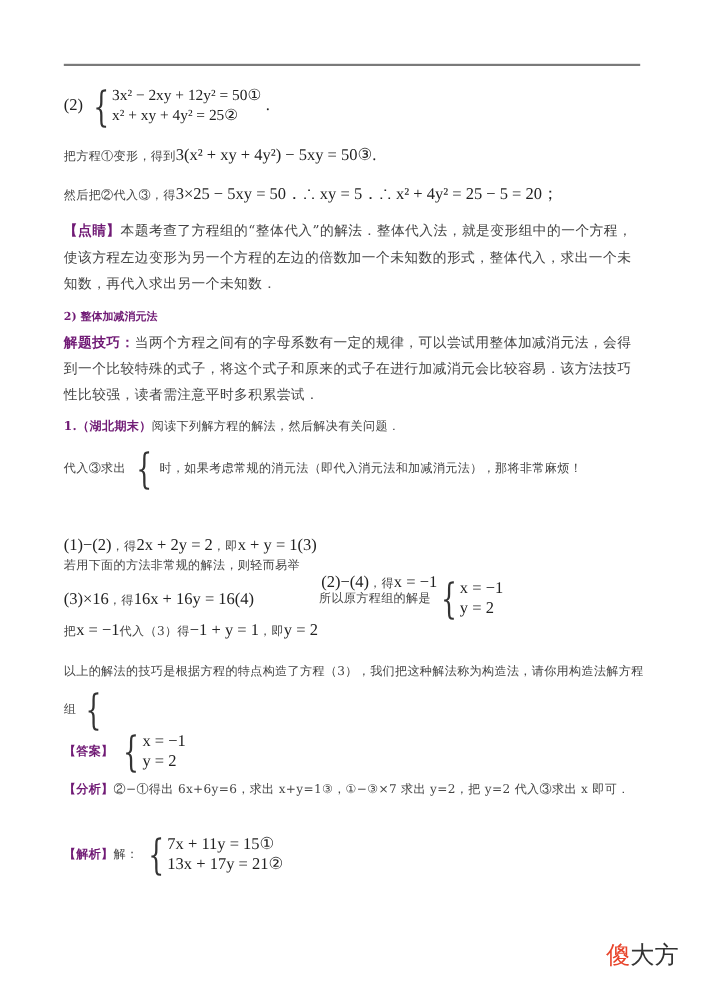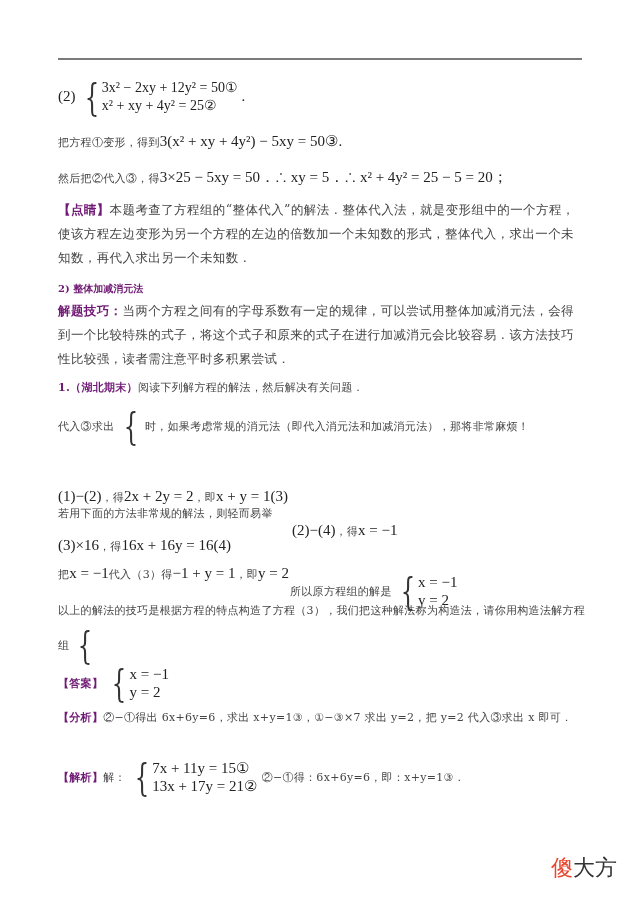--- a/index.html
+++ b/index.html
@@ -87,21 +87,21 @@
 <div class="line" style="top:521px;margin-top:15px;">
   <span class="math">(3)×16</span><span class="cn">，得</span><span class="math">16x + 16y = 16(4)</span>
 </div>
 <div class="line" style="top:521px; left:292px;">
   <span class="math">(2)−(4)</span><span class="cn">，得</span><span class="math">x = −1</span>
 </div>
 
 <div class="line" style="top:564px;">
   <span class="cn">把</span><span class="math">x = −1</span><span class="cn">代入（3）得</span><span class="math">−1 + y = 1</span><span class="cn">，即</span><span class="math">y = 2</span>
 </div>
-<div class="line" style="top:572px; left:290px;">
+<div class="line" style="top:525px; left:290px;">
   <span class="cn">所以原方程组的解是</span>
   <span class="sys">
     <span class="brace">{</span>
     <span class="sys-rows math">
       <span>x = −1</span>
       <span>y = 2</span>
     </span>
   </span>
 </div>
 
@@ -131,18 +131,17 @@
 
 <div class="line" style="top:758px;">
   <span class="cn bold">【解析】</span><span class="cn">解：</span>
   <span class="sys">
     <span class="brace">{</span>
     <span class="sys-rows math">
       <span>7x + 11y = 15①</span>
       <span>13x + 17y = 21②</span>
     </span>
   </span>
-  <span class="cn">②−①得：6x+6y=6，即：x+y=1③．</span>
 </div>
 
 <div class="watermark">
   <span class="red">傻</span><span>大方</span>
 </div>
 
 </body></html>

